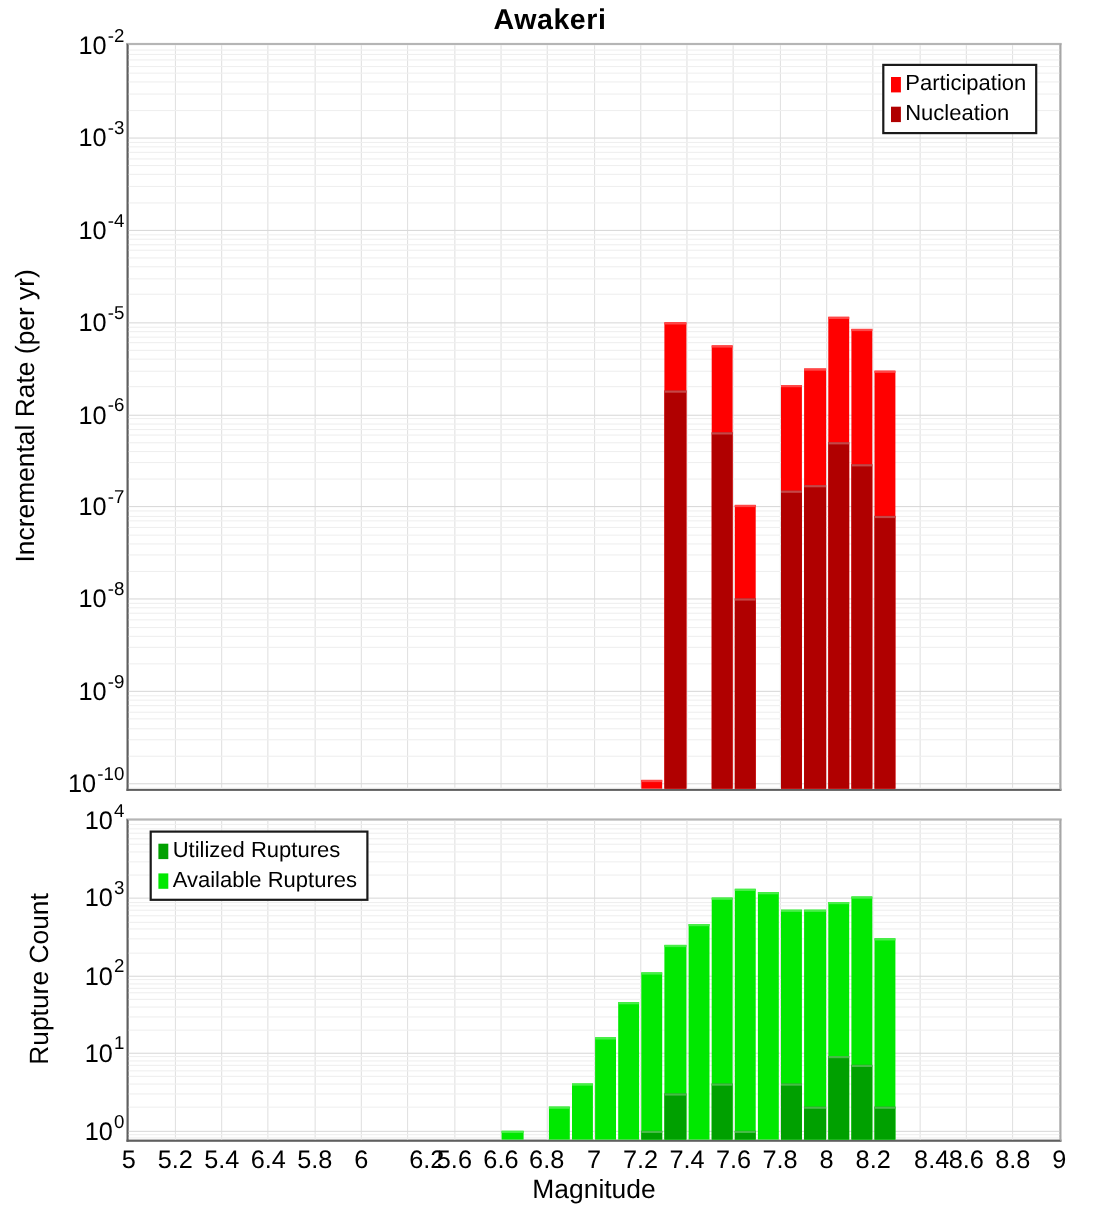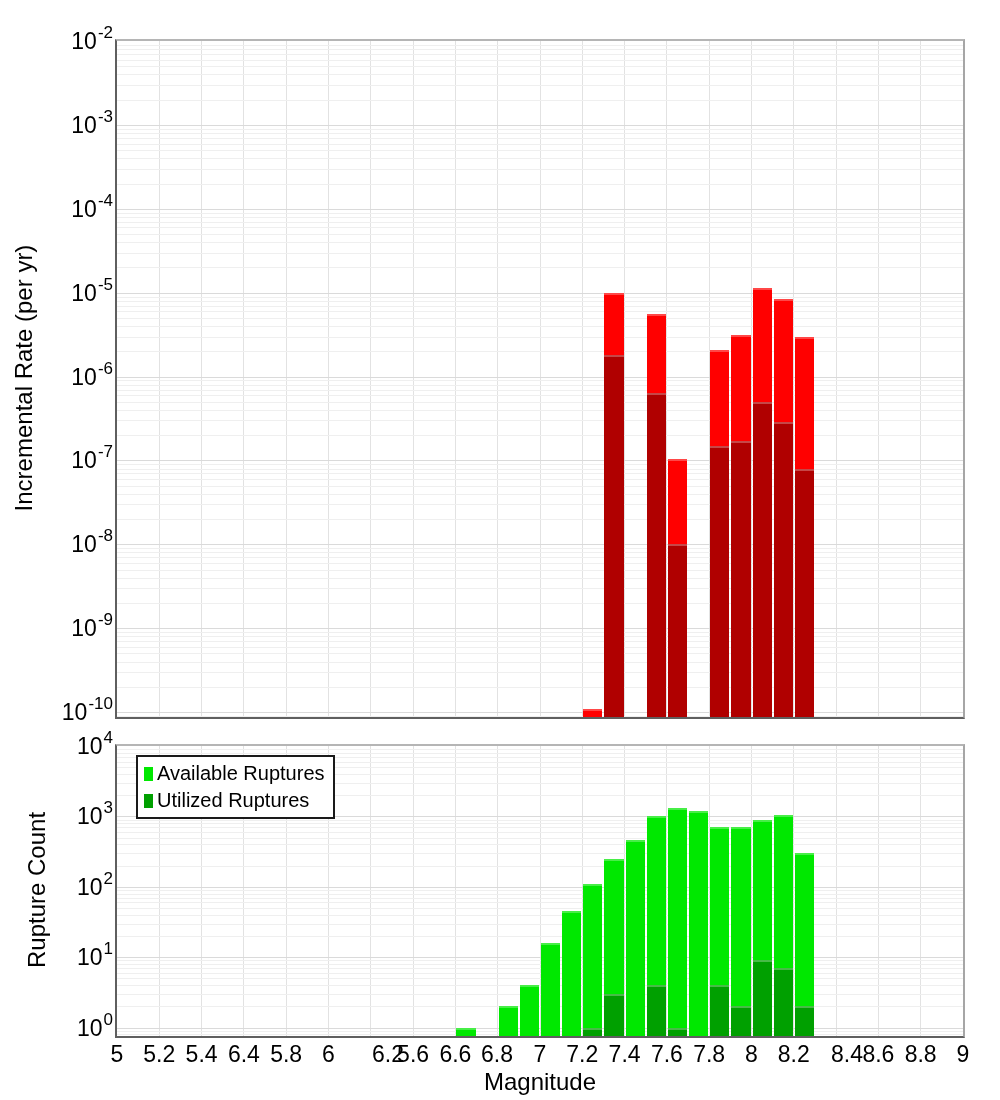--- a/index.html
+++ b/index.html
@@ -38,20 +38,21 @@
   .xtick{
     position:absolute;width:60px;top:1041px;text-align:center;font-size:23px;
   }
   .axis-title{position:absolute;text-align:center;font-size:24px;}
   .rot{transform:rotate(-90deg);}
 </style>
 </head>
 <body>
 
 <div id="figure">
+  <div class="chart-title">Awakeri</div>
 
   <div id="panel-rate" class="panel" style="left: 115px; top: 39px; width: 850px; height: 680px;">
       <div class="gl-v" style="left: 41.8px; height: 676px;"></div>
       <div class="gl-v" style="left: 84.1px; height: 676px;"></div>
       <div class="gl-v" style="left: 126.4px; height: 676px;"></div>
       <div class="gl-v" style="left: 168.7px; height: 676px;"></div>
       <div class="gl-v" style="left: 211px; height: 676px;"></div>
       <div class="gl-v" style="left: 253.3px; height: 676px;"></div>
       <div class="gl-v" style="left: 295.6px; height: 676px;"></div>
       <div class="gl-v" style="left: 337.9px; height: 676px;"></div>
@@ -149,20 +150,30 @@
       <div class="bar" style="left: 656.6px; width: 19.2px; top: 257.5px; height: 418.5px; background: rgb(255, 0, 0); border-top: 2px solid rgb(255, 71, 71);"></div>
       <div class="bar" style="left: 677.8px; width: 19.2px; top: 295.5px; height: 380.5px; background: rgb(255, 0, 0); border-top: 2px solid rgb(255, 71, 71);"></div>
       <div class="bar" style="left: 487.4px; width: 19.2px; top: 314.1px; height: 361.9px; background: rgb(176, 0, 0); border-top: 2px solid rgb(198, 71, 71);"></div>
       <div class="bar" style="left: 529.8px; width: 19.2px; top: 352.3px; height: 323.7px; background: rgb(176, 0, 0); border-top: 2px solid rgb(198, 71, 71);"></div>
       <div class="bar" style="left: 550.9px; width: 19.2px; top: 503.3px; height: 172.8px; background: rgb(176, 0, 0); border-top: 2px solid rgb(198, 71, 71);"></div>
       <div class="bar" style="left: 593.2px; width: 19.2px; top: 404.6px; height: 271.4px; background: rgb(176, 0, 0); border-top: 2px solid rgb(198, 71, 71);"></div>
       <div class="bar" style="left: 614.4px; width: 19.2px; top: 400px; height: 276px; background: rgb(176, 0, 0); border-top: 2px solid rgb(198, 71, 71);"></div>
       <div class="bar" style="left: 635.5px; width: 19.2px; top: 360.7px; height: 315.3px; background: rgb(176, 0, 0); border-top: 2px solid rgb(198, 71, 71);"></div>
       <div class="bar" style="left: 656.6px; width: 19.2px; top: 380.6px; height: 295.4px; background: rgb(176, 0, 0); border-top: 2px solid rgb(198, 71, 71);"></div>
       <div class="bar" style="left: 677.8px; width: 19.2px; top: 427.5px; height: 248.5px; background: rgb(176, 0, 0); border-top: 2px solid rgb(198, 71, 71);"></div>
+      <div class="legend" style="right: 20px; top: 17px;">
+        <div class="legend-row">
+          <div class="legend-swatch" style="background: rgb(255, 0, 0);"></div>
+          <div class="legend-label">Participation</div>
+        </div>
+        <div class="legend-row">
+          <div class="legend-swatch" style="background: rgb(176, 0, 0);"></div>
+          <div class="legend-label">Nucleation</div>
+        </div>
+      </div>
     </div>
   <div id="panel-count" class="panel" style="left: 115px; top: 744px; width: 850px; height: 294px;">
       <div class="gl-v" style="left: 41.8px; height: 290px;"></div>
       <div class="gl-v" style="left: 84.1px; height: 290px;"></div>
       <div class="gl-v" style="left: 126.4px; height: 290px;"></div>
       <div class="gl-v" style="left: 168.7px; height: 290px;"></div>
       <div class="gl-v" style="left: 211px; height: 290px;"></div>
       <div class="gl-v" style="left: 253.3px; height: 290px;"></div>
       <div class="gl-v" style="left: 295.6px; height: 290px;"></div>
       <div class="gl-v" style="left: 337.9px; height: 290px;"></div>
@@ -235,26 +246,26 @@
       <div class="bar" style="left: 487.4px; width: 19.2px; top: 247.9px; height: 42.1px; background: rgb(0, 160, 0); border-top: 2px solid rgb(71, 187, 71);"></div>
       <div class="bar" style="left: 529.8px; width: 19.2px; top: 239.1px; height: 50.9px; background: rgb(0, 160, 0); border-top: 2px solid rgb(71, 187, 71);"></div>
       <div class="bar" style="left: 550.9px; width: 19.2px; top: 281.5px; height: 8.5px; background: rgb(0, 160, 0); border-top: 2px solid rgb(71, 187, 71);"></div>
       <div class="bar" style="left: 593.2px; width: 19.2px; top: 239.1px; height: 50.9px; background: rgb(0, 160, 0); border-top: 2px solid rgb(71, 187, 71);"></div>
       <div class="bar" style="left: 614.4px; width: 19.2px; top: 260.3px; height: 29.7px; background: rgb(0, 160, 0); border-top: 2px solid rgb(71, 187, 71);"></div>
       <div class="bar" style="left: 635.5px; width: 19.2px; top: 214.3px; height: 75.7px; background: rgb(0, 160, 0); border-top: 2px solid rgb(71, 187, 71);"></div>
       <div class="bar" style="left: 656.6px; width: 19.2px; top: 222px; height: 68px; background: rgb(0, 160, 0); border-top: 2px solid rgb(71, 187, 71);"></div>
       <div class="bar" style="left: 677.8px; width: 19.2px; top: 260.3px; height: 29.7px; background: rgb(0, 160, 0); border-top: 2px solid rgb(71, 187, 71);"></div>
       <div class="legend" style="left: 19px; top: 9px;">
         <div class="legend-row">
+          <div class="legend-swatch" style="background: rgb(0, 160, 0);"></div>
+          <div class="legend-label">Utilized Ruptures</div>
+        </div>
+        <div class="legend-row">
           <div class="legend-swatch" style="background: rgb(0, 232, 0);"></div>
           <div class="legend-label">Available Ruptures</div>
-        </div>
-        <div class="legend-row">
-          <div class="legend-swatch" style="background: rgb(0, 160, 0);"></div>
-          <div class="legend-label">Utilized Ruptures</div>
         </div>
       </div>
     </div>
 
   <div class="axis-title rot" id="ylabel-rate" style="width: 400px; left: -176px; top: 364px;">Incremental Rate (per yr)</div>
   <div class="axis-title rot" id="ylabel-count" style="width: 300px; left: -113px; top: 876px;">Rupture Count</div>
   <div class="axis-title" id="xlabel" style="left: 340px; width: 400px; top: 1068px;">Magnitude</div>
 
   <div id="ticks-root">
       <div class="ytick" style="top: 27px;">

